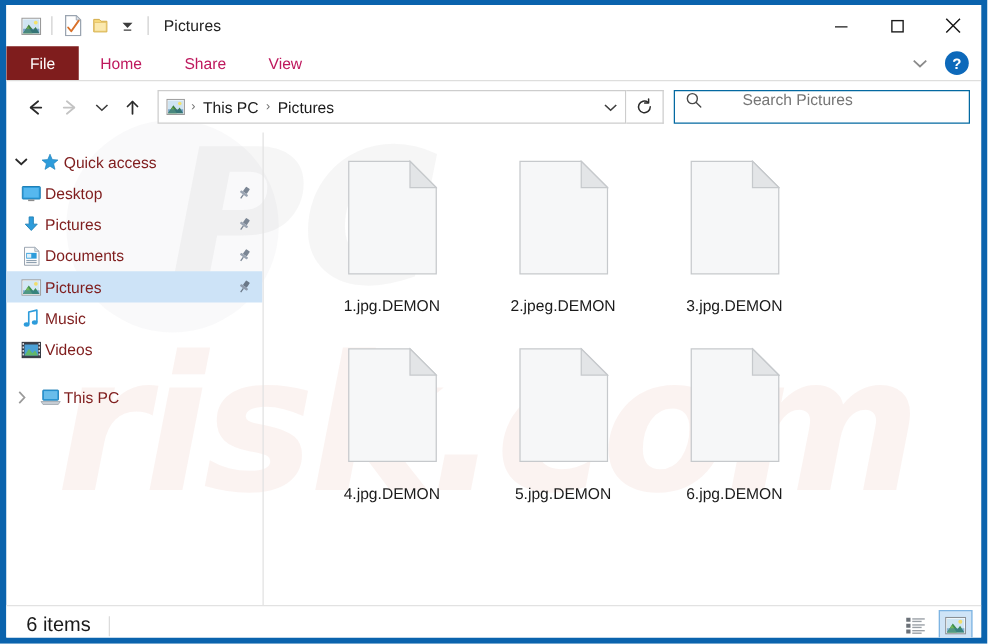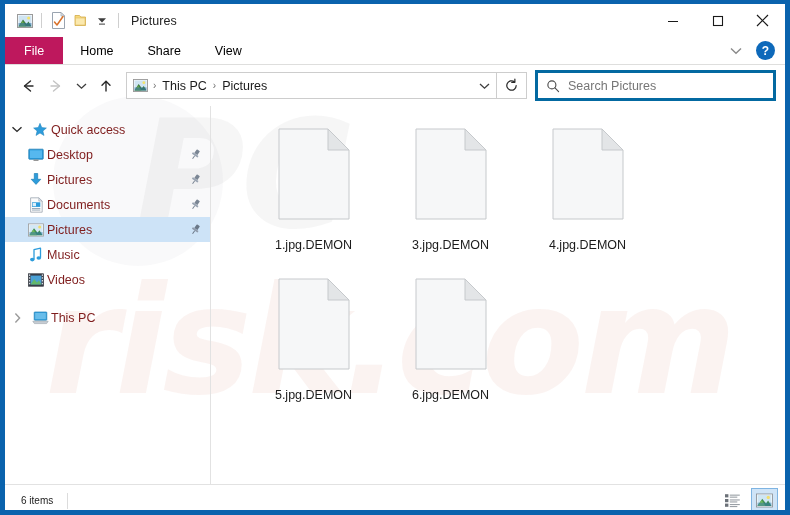--- a/index.html
+++ b/index.html
@@ -119,25 +119,25 @@
     display: flex;
     align-items: stretch;
     background: #ffffff;
     border-bottom: 1px solid #dededd;
   }
   .tab {
     padding: 0 17px;
     display: flex;
     align-items: center;
     font-size: 12.5px;
-    color: #000000;
+    color: #be185d;
     cursor: default;
   }
   .tab.file {
-    background: #be185d;
+    background: #7f1d1d;
     color: #ffffff;
     padding: 0 19px;
   }
   .ribbon-right {
     margin-left: auto;
     display: flex;
     align-items: center;
     padding-right: 10px;
     gap: 8px;
   }
@@ -227,26 +227,27 @@
     border-left: none;
     background: rgba(255,255,255,0.82);
     display: flex; align-items: center; justify-content: center;
     cursor: default;
     flex: 0 0 auto;
   }
   .searchbox {
     width: 235px;
     height: 25px;
     margin-left: 8px;
-    border: 3px solid #0369a1;
+    border: 1px solid #0369a1;
     background: rgba(255,255,255,0.82);
     display: flex;
-    align-items: center;
+    align-items: flex-start;
     flex: 0 0 auto;
     cursor: text;
+    gap: 24px;
   }
   .search-icon-wrap {
     width: 30px;
     display: flex; align-items: center; justify-content: center;
     flex: 0 0 auto;
   }
   .search-ph {
     font-size: 12.5px;
     color: #767676;
   }
@@ -308,21 +309,21 @@
     margin-left: 0;
     white-space: nowrap;
   }
   .srow .pin {
     margin-left: auto;
     width: 18px;
     display: flex;
     align-items: center;
     justify-content: center;
   }
-  .srow.indent1 { padding-left: 20px; }
+  .srow.indent1 { padding-left: 9px; }
   .srow.group-gap { margin-top: 13px; }
 
   
   .grid {
     display: flex;
     flex-wrap: wrap;
     align-content: flex-start;
   }
   .fileitem {
     width: 137px;
@@ -353,21 +354,21 @@
     position: relative;
     z-index: 3;
     height: 31px;
     border-top: 1px solid #e2e2e2;
     display: flex;
     align-items: center;
     padding: 0 7px 0 16px;
     background: #ffffff;
   }
   .status-text {
-    font-size: 10px;
+    font-size: 16px;
     color: #1b1b1b;
   }
   .status-sep {
     width: 1px;
     height: 16px;
     background: #dcdcdc;
     margin-left: 14px;
   }
   .view-toggles {
     margin-left: auto;
@@ -709,20 +710,29 @@
         <div class="fileitem">
           <div class="thumb">
             <svg width="72" height="92" viewBox="0 0 72 92">
               <path d="M1 1 H50 L71 22 V91 H1 Z" fill="#f6f7f8" stroke="#c6c9cc" stroke-width="1"></path>
               <path d="M50 1 L71 22 H50 Z" fill="#e3e5e7" stroke="#c6c9cc" stroke-width="1"></path>
             </svg>
           </div>
           <div class="fname">1.jpg.DEMON</div>
         </div>
 
+        <div class="fileitem">
+          <div class="thumb">
+            <svg width="72" height="92" viewBox="0 0 72 92">
+              <path d="M1 1 H50 L71 22 V91 H1 Z" fill="#f6f7f8" stroke="#c6c9cc" stroke-width="1"></path>
+              <path d="M50 1 L71 22 H50 Z" fill="#e3e5e7" stroke="#c6c9cc" stroke-width="1"></path>
+            </svg>
+          </div>
+          <div class="fname">2.jpeg.DEMON</div>
+        </div>
 
         <div class="fileitem">
           <div class="thumb">
             <svg width="72" height="92" viewBox="0 0 72 92">
               <path d="M1 1 H50 L71 22 V91 H1 Z" fill="#f6f7f8" stroke="#c6c9cc" stroke-width="1"></path>
               <path d="M50 1 L71 22 H50 Z" fill="#e3e5e7" stroke="#c6c9cc" stroke-width="1"></path>
             </svg>
           </div>
           <div class="fname">3.jpg.DEMON</div>
         </div>

